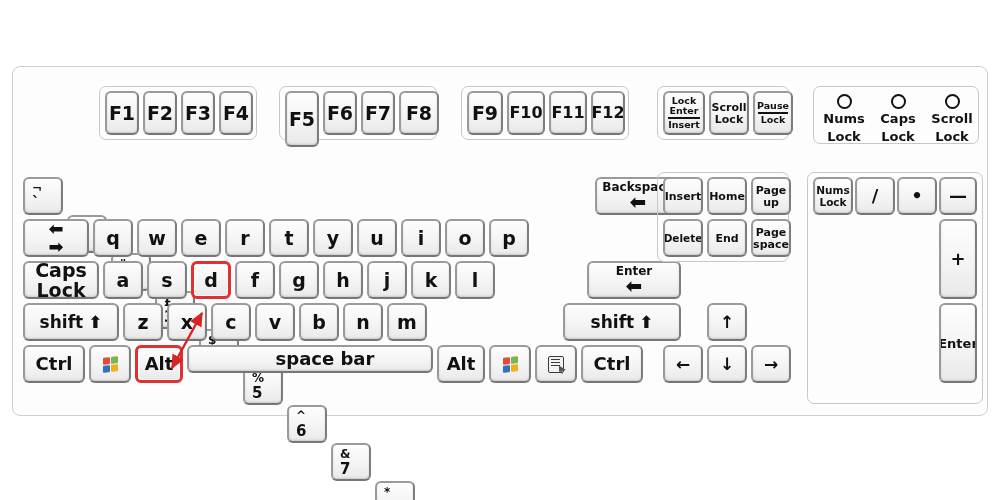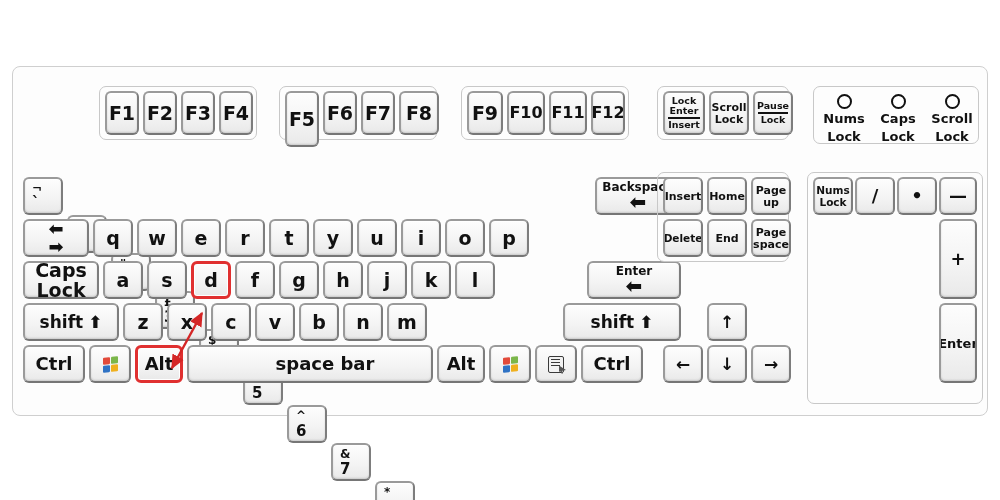--- a/index.html
+++ b/index.html
@@ -367,21 +367,21 @@
     <span class="winlogo">
         <i></i>
         <i></i>
         <i></i>
         <i></i>
       </span>
     </div>
   <div class="key hl" style="left:122px;top:278px;width:48px;height:38px;">
     <span style="font-size:18px;">Alt</span>
     </div>
-  <div class="key" style="left:174px;top:278px;width:246px;height:38px;padding-left:30px;">
+  <div class="key" style="left:174px;top:278px;width:246px;height:28px;padding-left:30px;">
     <span style="font-size:18px;">space bar</span>
     </div>
   <div class="key" style="left:424px;top:278px;width:48px;height:38px;">
     <span style="font-size:18px;">Alt</span>
     </div>
   <div class="key" style="left:476px;top:278px;width:42px;height:38px;">
     <span class="winlogo">
         <i></i>
         <i></i>
         <i></i>

